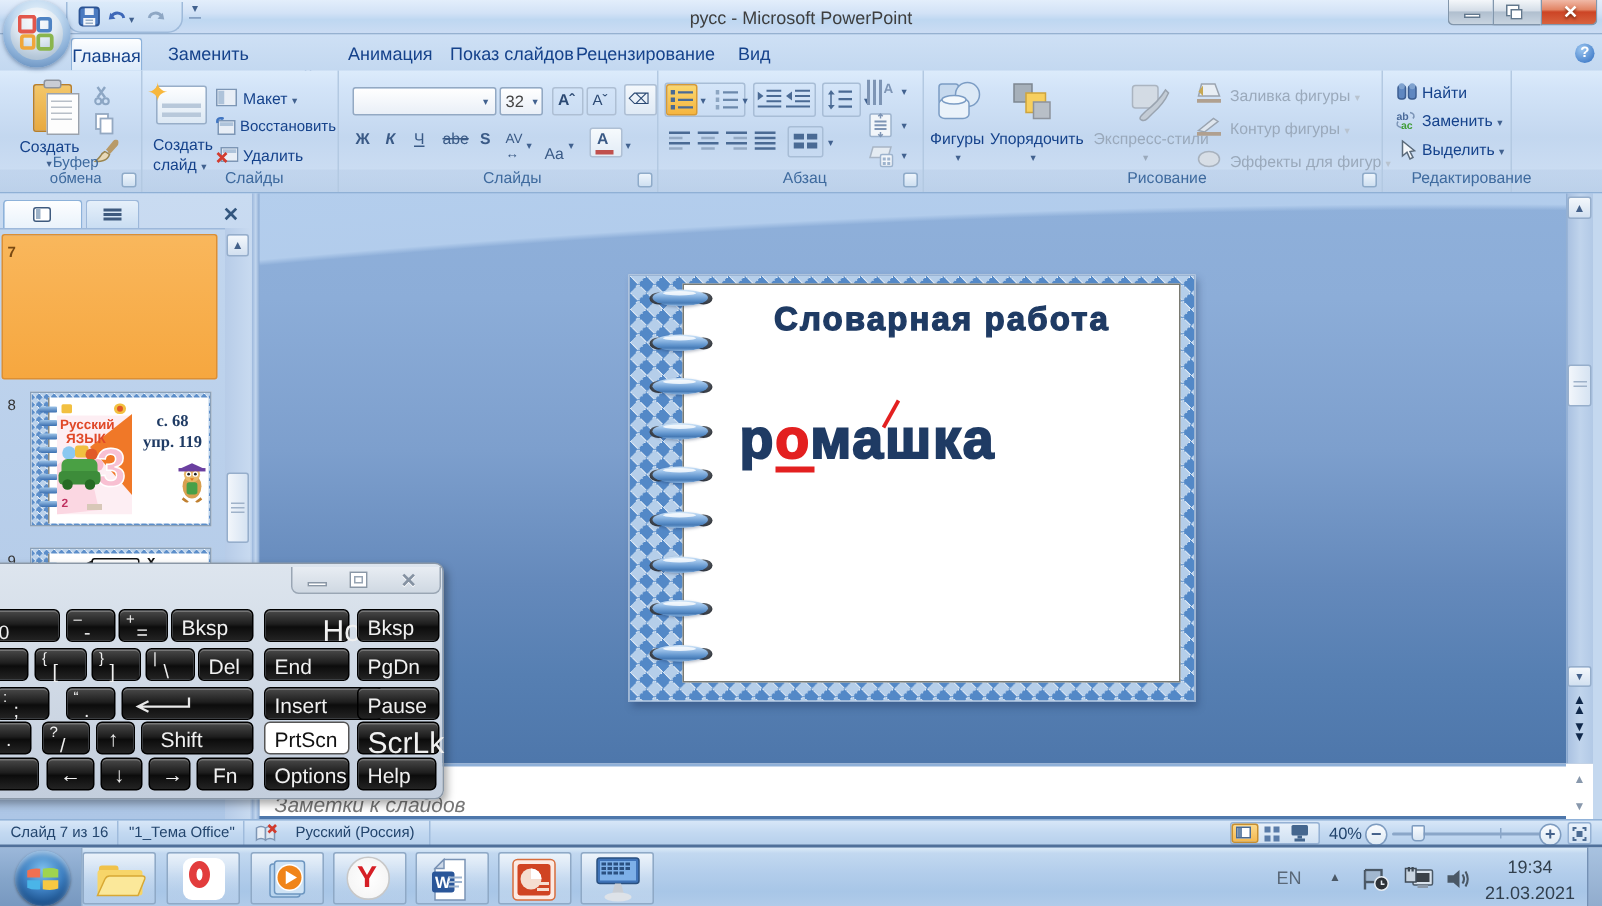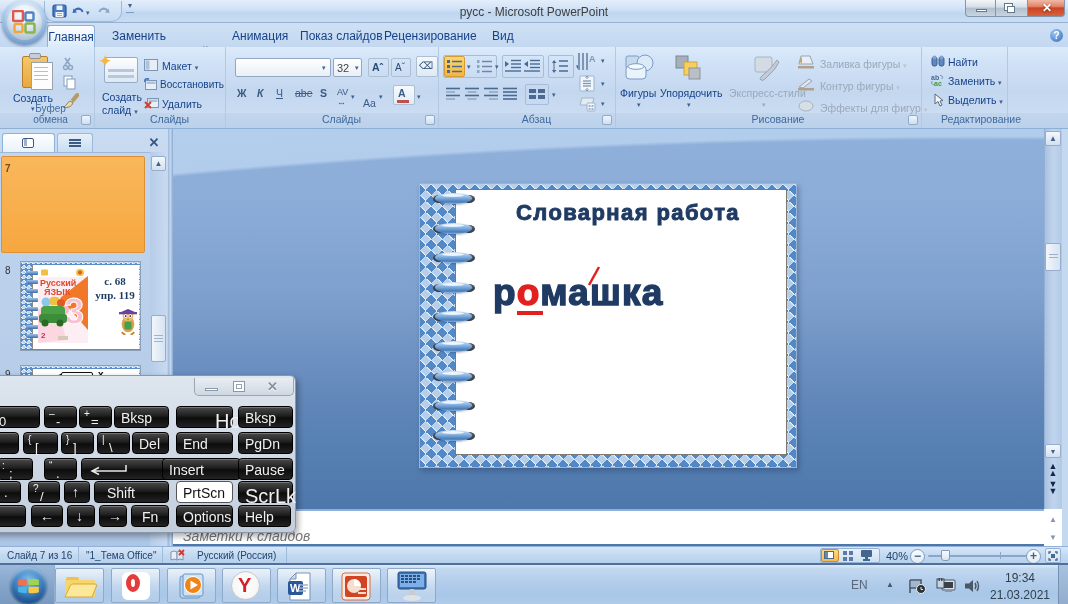--- a/index.html
+++ b/index.html
@@ -643,21 +643,21 @@
       </div>
       <div class="key" style="left:53px;top:82px;width:33px;height:22px;">
         <span style="left:4px;top:1px;font-size:10px;">“</span>
         <span style="left:11px;top:7px;font-size:13px;">.</span>
       </div>
       <div class="key" style="left:90px;top:82px;width:88px;height:22px;">
         <svg style="position:absolute;left:7px;top:5px;" width="40" height="12" viewBox="0 0 40 12">
           <path d="M37 1 V7 H4 M10 3.5 L3 7 L10 10.5" stroke="#e8e8e8" stroke-width="1.5" fill="none"></path>
         </svg>
       </div>
-      <div class="key" style="left:171px;top:82px;width:79px;height:22px;padding-left:34px;">
+      <div class="key" style="left:185px;top:82px;width:79px;height:22px;padding-left:34px;">
         <span style="left:6px;top:3px;font-size:14px;">Insert</span>
       </div>
       <div class="key" style="left:247px;top:82px;width:55px;height:22px;">
         <span style="left:6px;top:3px;font-size:14px;">Pause</span>
       </div>
       <div class="key" style="left:4px;top:105px;width:26px;height:22px;">
         <span style="left:8px;top:3px;font-size:13px;">.</span>
       </div>
       <div class="key" style="left:37px;top:105px;width:32px;height:22px;">
         <span style="left:4px;top:1px;font-size:10px;">?</span>

